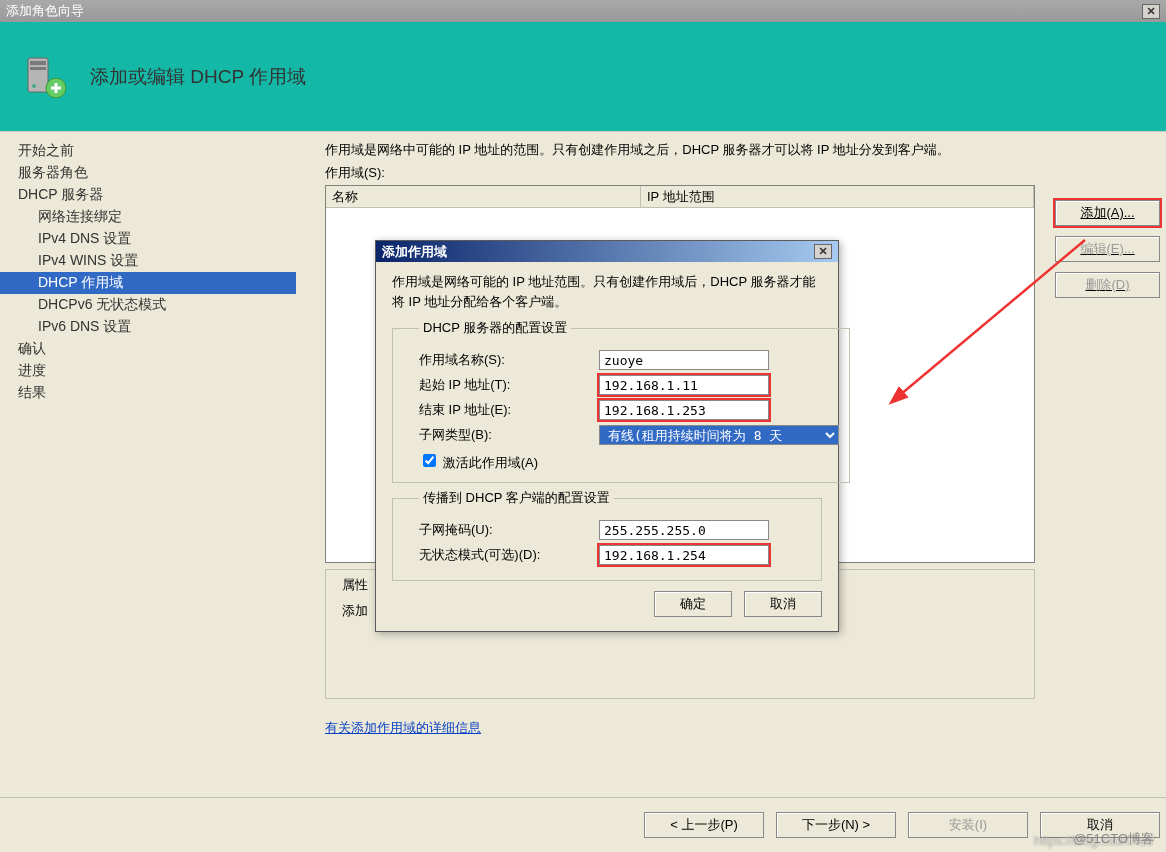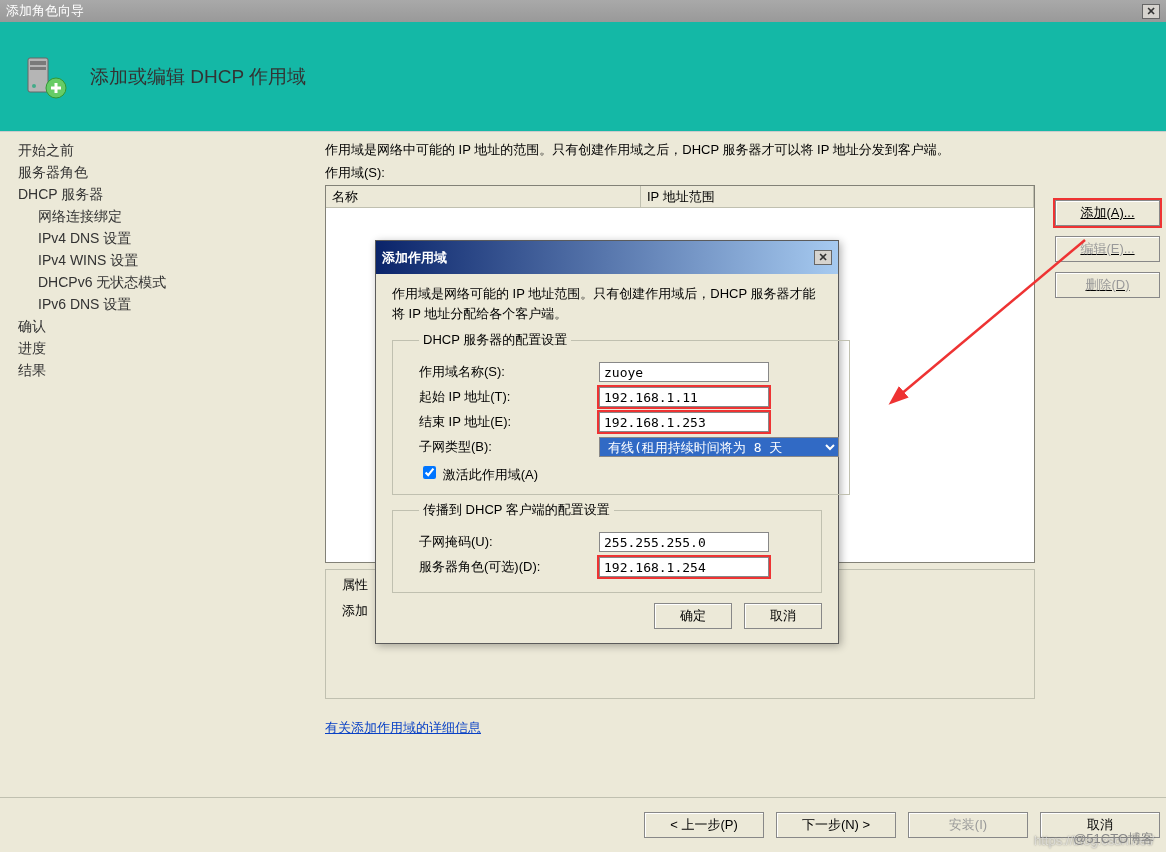--- a/index.html
+++ b/index.html
@@ -162,21 +162,21 @@
     box-shadow: 2px 2px 8px rgba(0,0,0,0.3);
     z-index: 20;
   }
   .modal-title {
     background: linear-gradient(to right, #0a246a, #a6caf0);
     color: white;
     padding: 3px 6px;
     display: flex;
     justify-content: space-between;
     align-items: center;
-    height: 33px;
+    height: 21px;
     font-weight: bold;
     font-size: 13px;
   }
   .modal-body { padding: 10px 16px 14px 16px; }
   .modal-desc { font-size: 13px; line-height: 1.5; margin-bottom: 8px; }
   fieldset {
     border: 1px solid #c0c0b0;
     margin: 6px 0;
     padding: 8px 10px 10px 26px;
   }
@@ -250,20 +250,21 @@
 </div>
 
 <div class="main-body">
   <div class="sidebar">
     <div class="side-item">开始之前</div>
     <div class="side-item">服务器角色</div>
     <div class="side-item">DHCP 服务器</div>
     <div class="side-item indent">网络连接绑定</div>
     <div class="side-item indent">IPv4 DNS 设置</div>
     <div class="side-item indent">IPv4 WINS 设置</div>
+    <div class="side-item indent selected">DHCP 作用域</div>
     <div class="side-item indent">DHCPv6 无状态模式</div>
     <div class="side-item indent">IPv6 DNS 设置</div>
     <div class="side-item">确认</div>
     <div class="side-item">进度</div>
     <div class="side-item">结果</div>
   </div>
 
   <div class="content">
     <div class="desc-text">作用域是网络中可能的 IP 地址的范围。只有创建作用域之后，DHCP 服务器才可以将 IP 地址分发到客户端。</div>
     <div class="scopes-label">作用域(S):</div>
@@ -333,21 +334,21 @@
       </div>
     </fieldset>
 
     <fieldset>
       <legend>传播到 DHCP 客户端的配置设置</legend>
       <div class="form-row">
         <label>子网掩码(U):</label>
         <input type="text" value="255.255.255.0" style="">
       </div>
       <div class="form-row">
-        <label>服务器角色(可选)(D):</label>
+        <label>无状态模式(可选)(D):</label>
         <input type="text" class="redbox" value="192.168.1.254" style="">
       </div>
     </fieldset>
 
     <div class="modal-buttons">
       <button class="btn" style="width:78px">确定</button>
       <button class="btn" style="width:78px">取消</button>
     </div>
   </div>
 </div>

